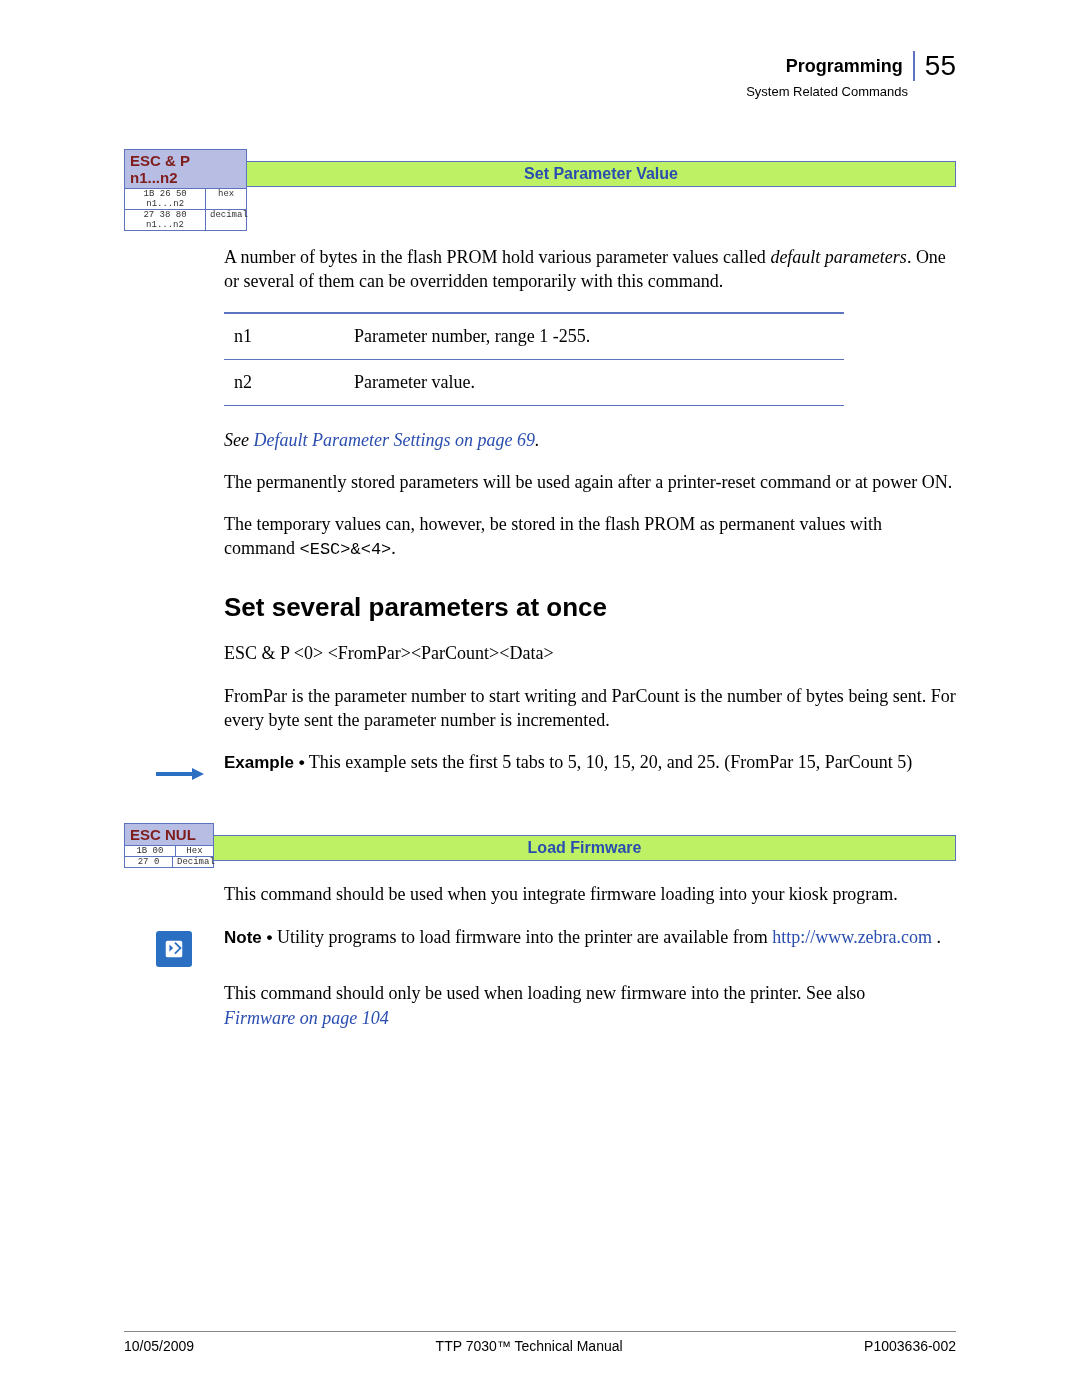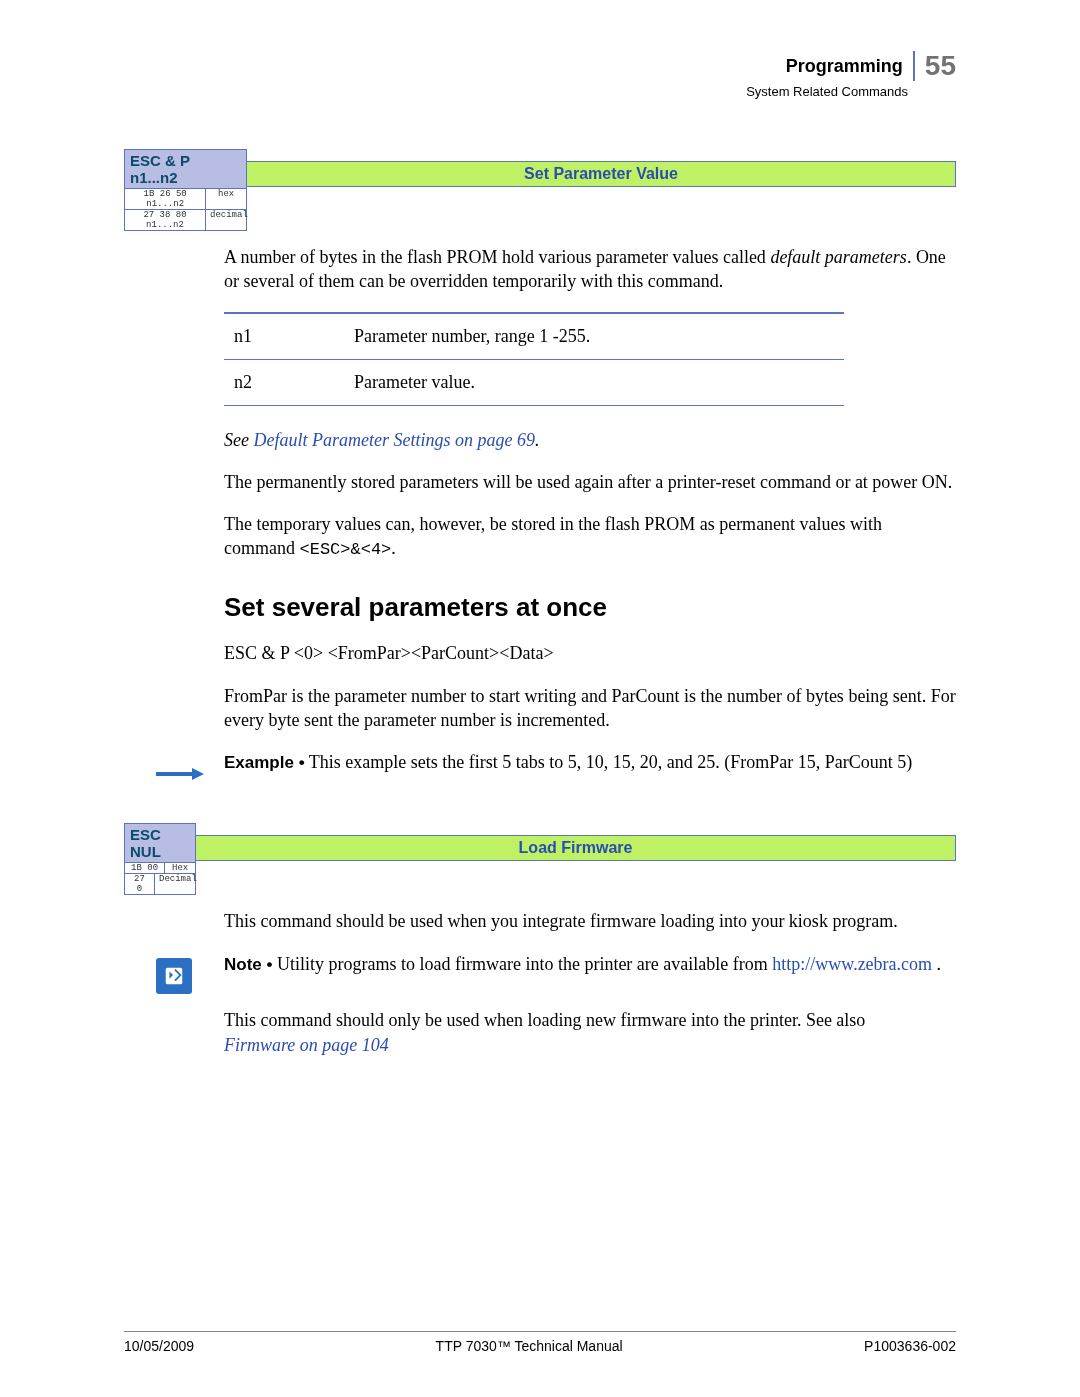--- a/index.html
+++ b/index.html
@@ -19,31 +19,31 @@
       position: relative;
     }
     .header-right {
       text-align: right;
       margin-bottom: 50px;
       font-family: Arial, Helvetica, sans-serif;
     }
     .header-line1 { display: inline-flex; align-items: center; }
     .chapter { font-weight: bold; font-size: 18px; color: #000; }
     .sep { display:inline-block; width:2px; height:30px; background:#5c74c0; margin: 0 10px; vertical-align: middle; }
-    .pagenum { font-size: 28px; color: #737373; font-weight: bold; }
+    .pagenum { font-size: 28px; color: #000000; font-weight: normal; }
     .section { font-size: 13px; color: #000; display:block; margin-top:2px; margin-right:48px; }
 
     .cmdblock { display: flex; margin-top: 0; margin-bottom: 14px; }
     .cmdbox-left {
       border: 1px solid #5c74c0;
       width: 123px;
     }
     .cmdbox-header {
       background: #b8bde3;
-      color: #0c4a6e;
+      color: #7f1d1d;
       font-family: Arial, Helvetica, sans-serif;
       font-weight: bold;
       font-size: 15px;
       padding: 2px 5px;
     }
     .cmdbox-rows { }
     .cmdbox-row {
       display: flex;
       border-top: 1px solid #5c74c0;
       font-family: 'Courier New', monospace;
@@ -203,21 +203,21 @@
       </svg>
     </div>
     <div class="example-text">
       <p class="para">
         <span class="example-label">Example •</span><span> This example sets the first 5 tabs to 5, 10, 15, 20, and 25. (FromPar 15, ParCount 5)</span>
       </p>
     </div>
   </div>
 
   <div class="cmdblock" style="margin-top:30px">
-    <div class="cmdbox-left" style="width:72px">
+    <div class="cmdbox-left" style="width:90px">
       <div class="cmdbox-header">ESC NUL</div>
       <div class="cmdbox-rows">
         <div class="cmdbox-row">
           <div class="cmdbox-cell1" style="width:55px">1B 00</div>
           <div class="cmdbox-cell2">Hex</div>
         </div>
         <div class="cmdbox-row">
           <div class="cmdbox-cell1" style="width:55px">27 0</div>
           <div class="cmdbox-cell2">Decimal</div>
         </div>

